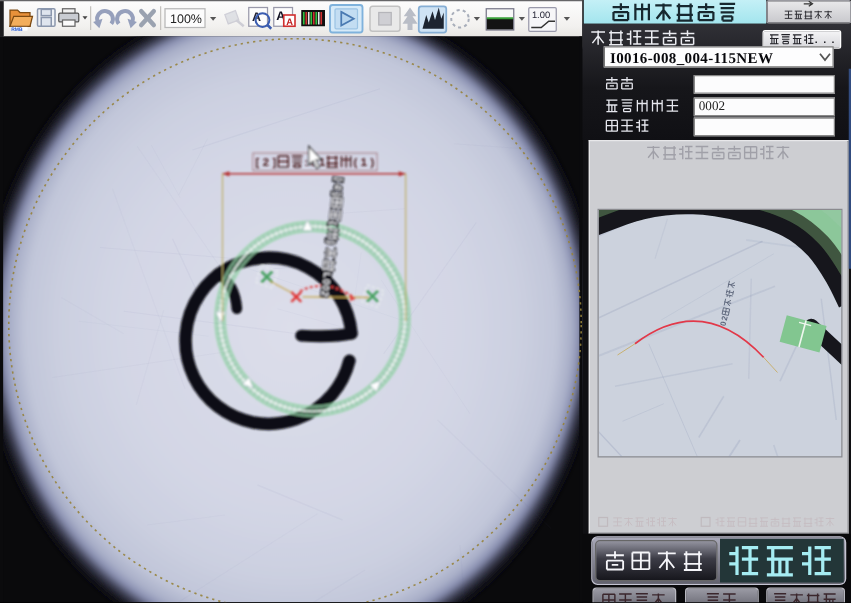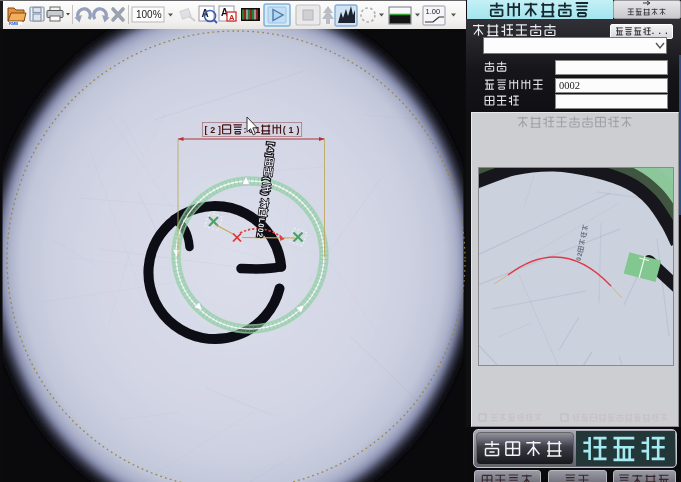--- a/index.html
+++ b/index.html
@@ -258,20 +258,21 @@
       <svg class="abs" width="63" height="15" style="left:144px;top:24px">
         <g transform="translate(5.1,3)">
           <path d="M0.9,0.9L7.7,0.9 M0.9,3.8L7.7,3.8 M2.4,0.9L2.4,8.0 M6.1,3.8L6.1,8.0 M0.9,8.0L7.7,8.0 M4.2,3.8L4.2,8.0" fill="none" stroke="#222228" stroke-width="0.85" stroke-linecap="butt"></path>
           <path d="M10.0,0.7L16.8,0.7 M10.5,2.5L16.4,2.5 M10.5,4.4L16.4,4.4 M11.3,6.1L15.6,6.1 M11.3,6.1L11.3,8.0 M15.6,6.1L15.6,8.0 M11.3,8.0L15.6,8.0" fill="none" stroke="#222228" stroke-width="0.85" stroke-linecap="butt"></path>
           <path d="M19.2,0.9L26.0,0.9 M19.2,3.8L26.0,3.8 M20.7,0.9L20.7,8.0 M24.5,3.8L24.5,8.0 M19.2,8.0L26.0,8.0 M22.6,3.8L22.6,8.0" fill="none" stroke="#222228" stroke-width="0.85" stroke-linecap="butt"></path>
           <path d="M30.1,0.5L30.1,8.0 M28.1,2.4L30.1,2.4 M28.1,5.1L30.1,5.1 M31.4,0.9L35.6,0.9 M31.4,3.8L35.6,3.8 M33.5,0.9L33.5,7.7 M31.4,7.7L35.6,7.7" fill="none" stroke="#222228" stroke-width="0.85" stroke-linecap="butt"></path>
           <text x="36.7" y="7.3" font-family="&quot;Liberation Sans&quot;, sans-serif" font-size="8.5" font-weight="bold" fill="#222228" textLength="15.8">...</text>
         </g>
       </svg>
       <div class="abs" style="left:17px;top:37px;width:184px;height:17px;background:#fdfdfe;border:1px solid #777;"></div>
+      <div class="abs" style="left:22px;top:39px;font:bold 12px 'Liberation Serif',serif;color:#08080c;letter-spacing:0.3px;">I0016-008_004-115NEW</div>
       <svg class="abs" width="12" height="17" style="left:188px;top:37px">
         <path d="M2 6 l4 5 l4 -5" fill="none" stroke="#555" stroke-width="1.4"></path>
       </svg>
       <svg class="abs" width="80" height="16" style="left:18px;top:60.5px">
         <g>
           <path d="M5.5,0.6L5.5,4.4 M0.9,2.8L10.1,2.8 M1.3,5.5L9.7,5.5 M1.3,5.5L1.3,10.1 M9.7,5.5L9.7,10.1 M1.3,10.1L9.7,10.1 M3.8,7.7L7.2,7.7" fill="none" stroke="#e6e7ee" stroke-width="1.05" stroke-linecap="butt"></path>
           <path d="M17.6,0.6L17.6,4.4 M13.0,2.8L22.2,2.8 M13.4,5.5L21.8,5.5 M13.4,5.5L13.4,10.1 M21.8,5.5L21.8,10.1 M13.4,10.1L21.8,10.1 M16.0,7.7L19.2,7.7" fill="none" stroke="#e6e7ee" stroke-width="1.05" stroke-linecap="butt"></path>
         </g>
       </svg>
       <div class="abs" style="left:89px;top:59.5px;width:113px;height:15.5px;background:#fcfcfd;border:1px solid #888;"></div>

